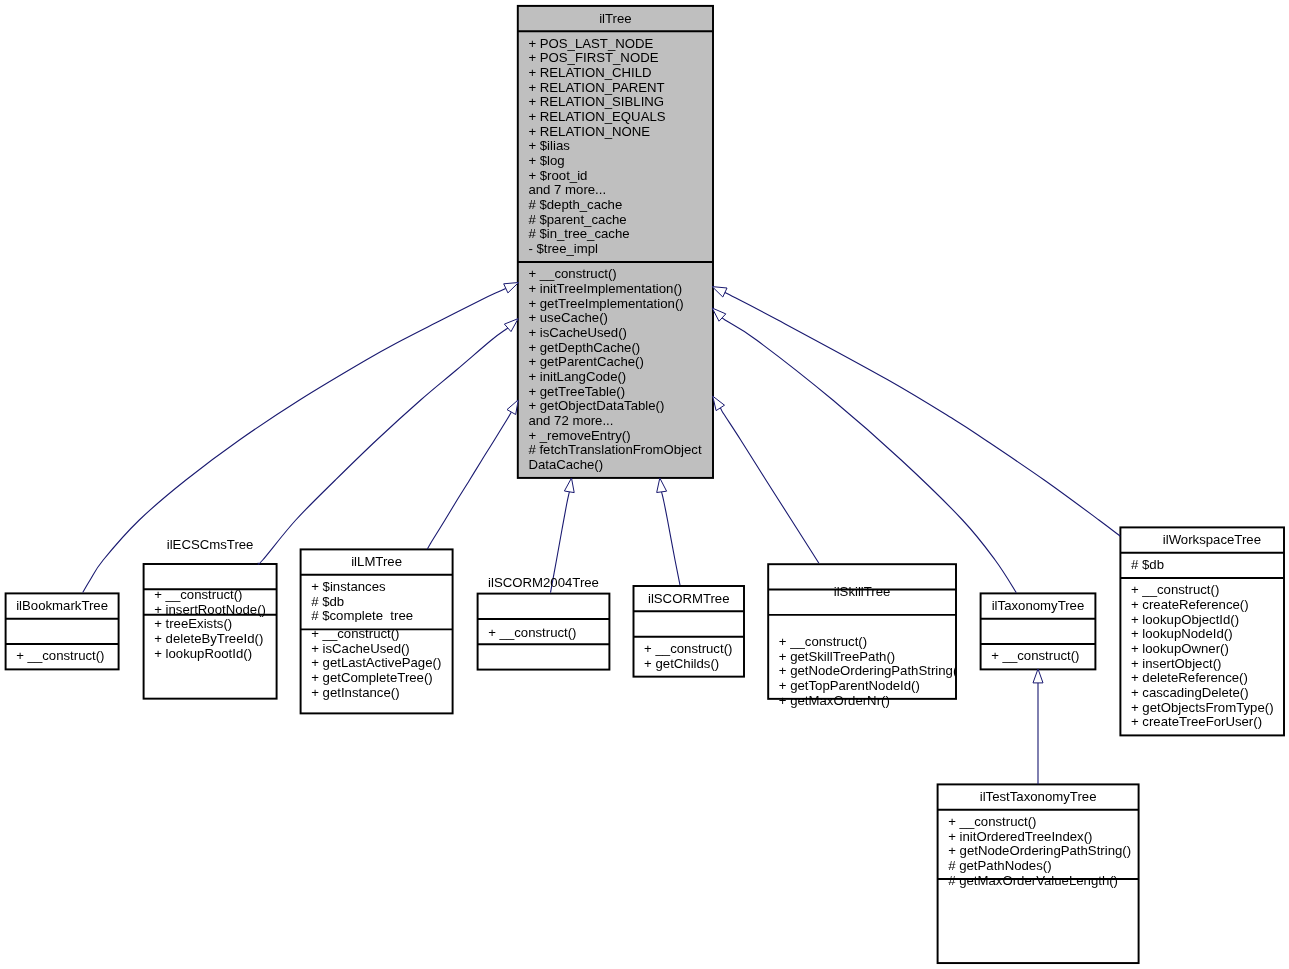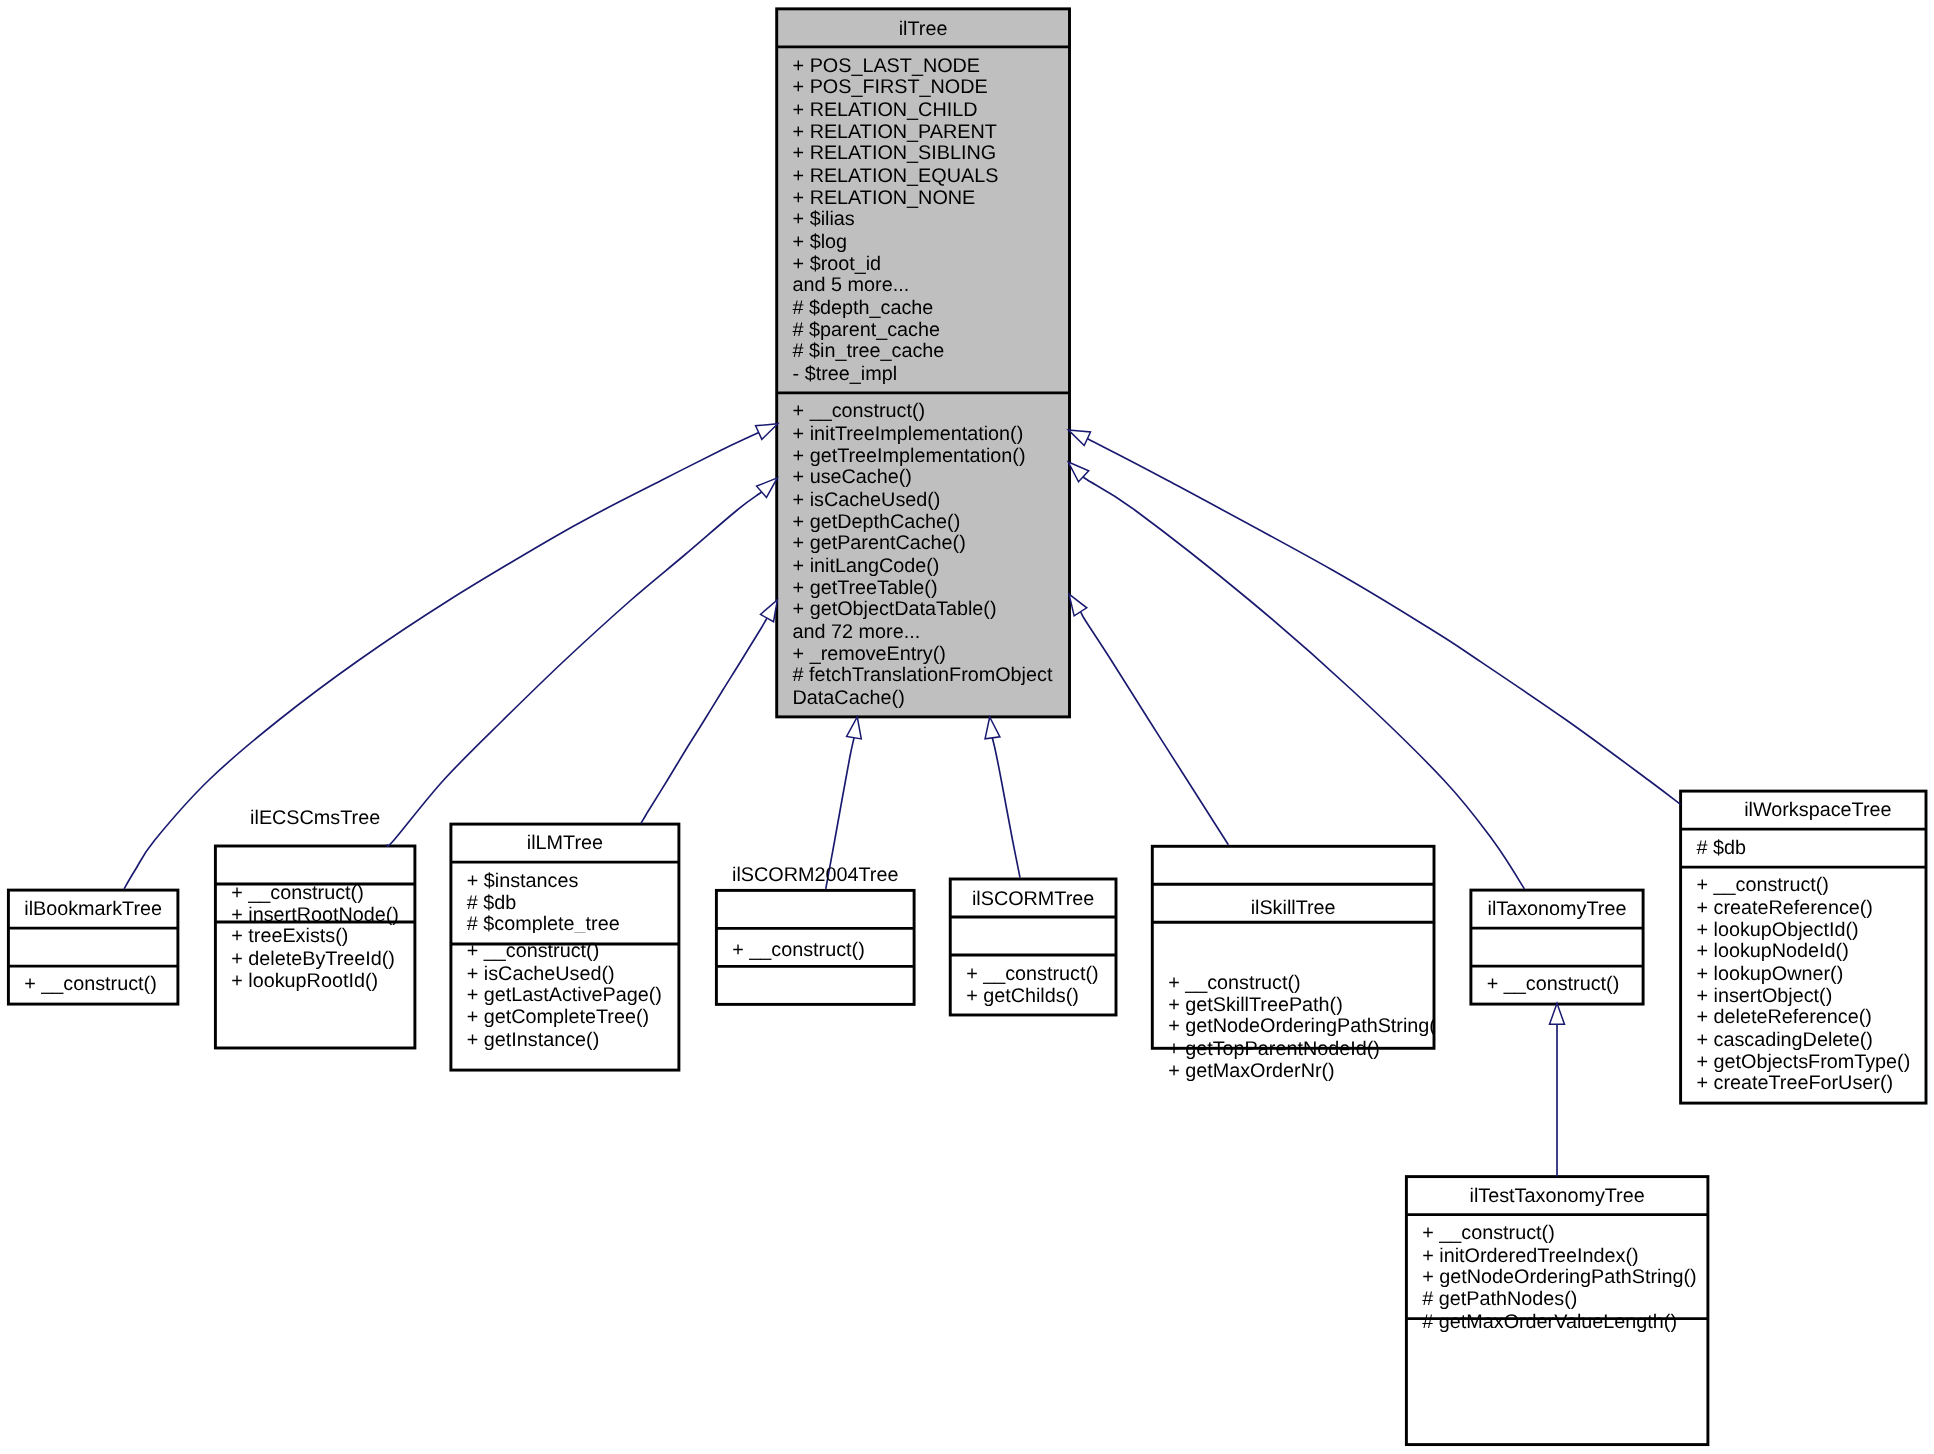--- a/index.html
+++ b/index.html
@@ -98,21 +98,21 @@
         <div class="ln">+ POS_LAST_NODE</div>
         <div class="ln">+ POS_FIRST_NODE</div>
         <div class="ln">+ RELATION_CHILD</div>
         <div class="ln">+ RELATION_PARENT</div>
         <div class="ln">+ RELATION_SIBLING</div>
         <div class="ln">+ RELATION_EQUALS</div>
         <div class="ln">+ RELATION_NONE</div>
         <div class="ln">+ $ilias</div>
         <div class="ln">+ $log</div>
         <div class="ln">+ $root_id</div>
-        <div class="ln">and 5 more...</div>
+        <div class="ln">and 7 more...</div>
         <div class="ln"># $depth_cache</div>
         <div class="ln"># $parent_cache</div>
         <div class="ln"># $in_tree_cache</div>
         <div class="ln">- $tree_impl</div>
       </div>
   <div class="sect meths" style="height:216.01px">
         <div class="ln">+ __construct()</div>
         <div class="ln">+ initTreeImplementation()</div>
         <div class="ln">+ getTreeImplementation()</div>
         <div class="ln">+ useCache()</div>
@@ -169,21 +169,21 @@
       </div>
 </div>
 <div class="node" style="left:633.5px;top:586.0px;width:110.5px;height:90.65px;">
   <div class="title">ilSCORMTree</div>
   <div class="sect attrs" style="height:25.33px"></div>
   <div class="sect meths" style="height:40.0px">
         <div class="ln">+ __construct()</div>
         <div class="ln">+ getChilds()</div>
       </div>
 </div>
-<div class="node" style="left:768.2px;top:592px;width:187.8px;height:134.66px;">
+<div class="node" style="left:768.2px;top:579px;width:187.8px;height:134.66px;">
   <div class="title">ilSkillTree</div>
   <div class="sect attrs" style="height:25.33px"></div>
   <div class="sect meths" style="height:84.0px">
         <div class="ln">+ __construct()</div>
         <div class="ln">+ getSkillTreePath()</div>
         <div class="ln">+ getNodeOrderingPathString()</div>
         <div class="ln">+ getTopParentNodeId()</div>
         <div class="ln">+ getMaxOrderNr()</div>
       </div>
 </div>

